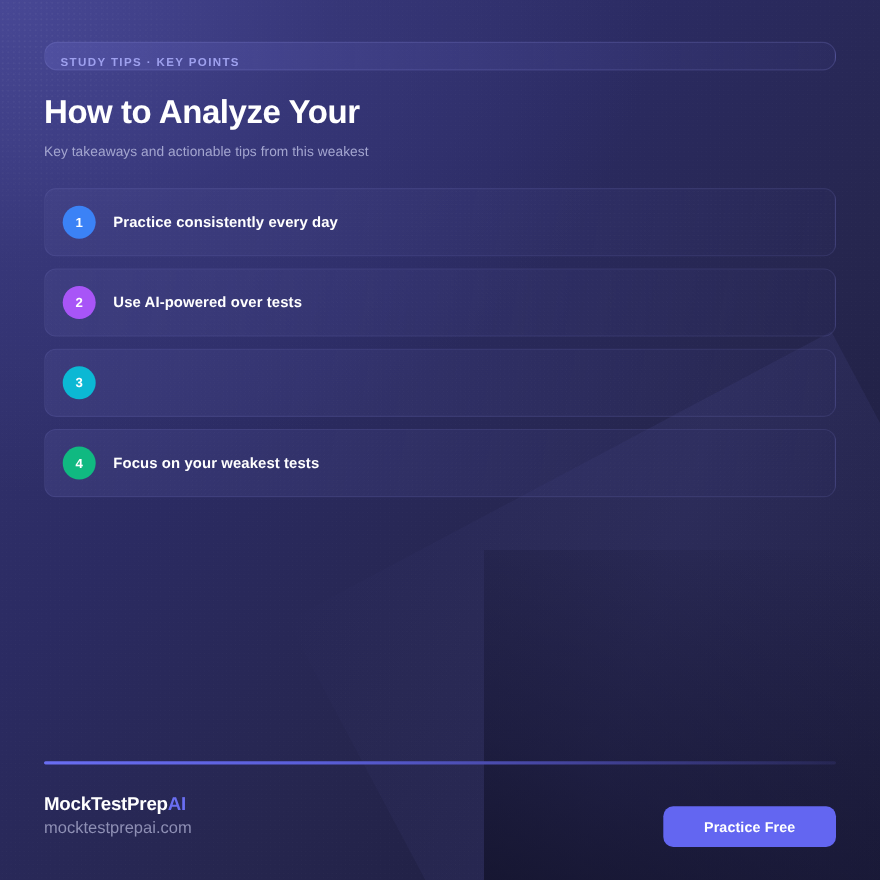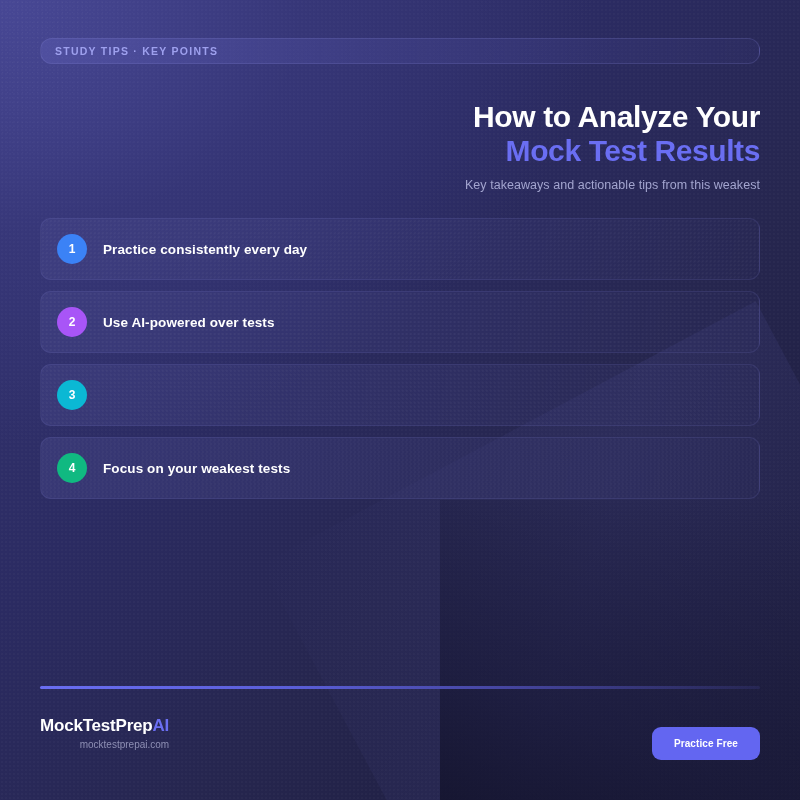--- a/index.html
+++ b/index.html
@@ -70,37 +70,35 @@
   }
 
   
   .badge {
     margin-top: 38px;
     height: 24px;
     border-radius: 12px;
     background: linear-gradient(90deg, rgba(92,92,178,0.48) 0%, rgba(78,78,158,0.34) 45%, rgba(62,62,132,0.18) 100%);
     border: 1px solid rgba(130,130,210,0.22);
     display: flex;
-    align-items: center;
     padding: 12px 14px;
     box-sizing: border-box;
   }
   .badge-text {
     font-size: 10.5px;
     font-weight: bold;
     letter-spacing: 1.25px;
     color: #9ea0ee;
     text-transform: uppercase;
     white-space: nowrap;
   }
 
   
   .headline {
-    margin-top: 36px;
-    text-align: right;
+    margin-top: 22px;
   }
   .headline-line {
     font-size: 30px;
     font-weight: bold;
     line-height: 1.12;
     letter-spacing: -0.4px;
     color: #ffffff;
   }
   .headline-line.accent {
     color: #6a6ef2;
@@ -162,21 +160,21 @@
     font-weight: bold;
     color: #ffffff;
     letter-spacing: 0.1px;
   }
 
   
   .footer {
     position: absolute;
     left: 40px;
     right: 40px;
-    bottom: 40px;
+    bottom: 30px;
     z-index: 4;
   }
   .footer-rule {
     height: 3px;
     border-radius: 2px;
     background: linear-gradient(90deg, #6a6ef2 0%, #5a5ed8 35%, #45459f 65%, rgba(55,55,120,0.35) 100%);
   }
   .footer-row {
     margin-top: 18px;
     display: flex;
@@ -188,32 +186,32 @@
     font-weight: bold;
     color: #ffffff;
     letter-spacing: -0.2px;
     line-height: 1.1;
   }
   .brand-name .ai {
     color: #6a6ef2;
   }
   .brand-url {
     margin-top: 3px;
-    font-size: 10px;
+    font-size: 15px;
     color: #8e8fb4;
     text-align: right;
   }
   .cta {
     border: none;
     background: #6366f1;
     color: #ffffff;
     font-family: "Liberation Sans", sans-serif;
-    font-size: 10px;
-    font-weight: bold;
-    padding: 11px 22px;
+    font-size: 13px;
+    font-weight: bold;
+    padding: 11px 37px;
     border-radius: 9px;
     cursor: pointer;
     letter-spacing: 0.1px;
     margin-top: 20px;
   }
 </style>
 </head>
 <body>
 
 <div id="poster">
@@ -224,21 +222,20 @@
   <div class="corner-dark"></div>
 
   <div class="content">
 
     <div class="badge">
       <span class="badge-text">STUDY TIPS · KEY POINTS</span>
     </div>
 
     <div class="headline">
       <div class="headline-line">How to Analyze Your</div>
-      <div class="headline-line accent">Mock Test Results</div>
       <div class="subtitle">Key takeaways and actionable tips from this weakest</div>
     </div>
 
     <div class="cards" id="cards">
         <div class="card">
           <div class="card-num" style="background: rgb(59, 130, 246);">1</div>
           <div class="card-label">Practice consistently every day</div>
         </div>
         <div class="card">
           <div class="card-num" style="background: rgb(168, 85, 247);">2</div>

